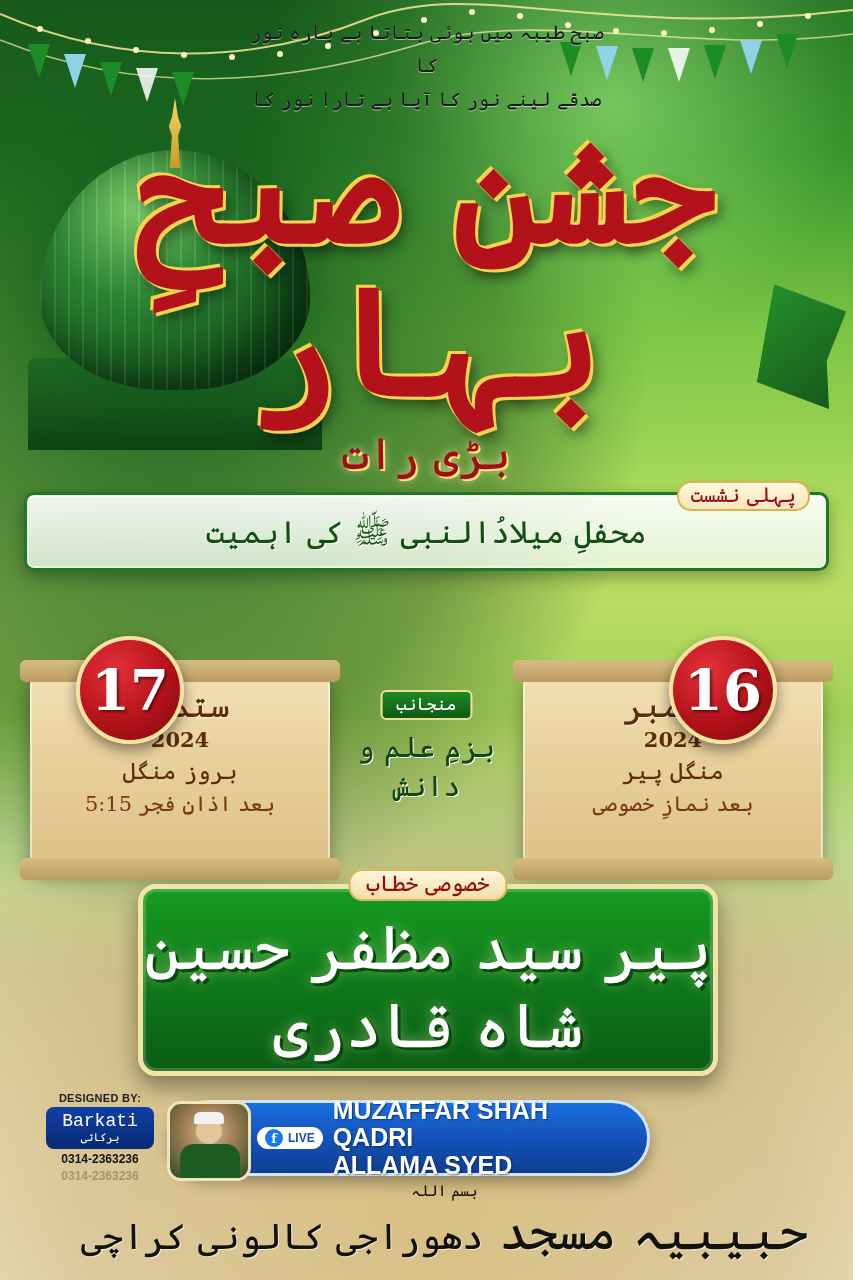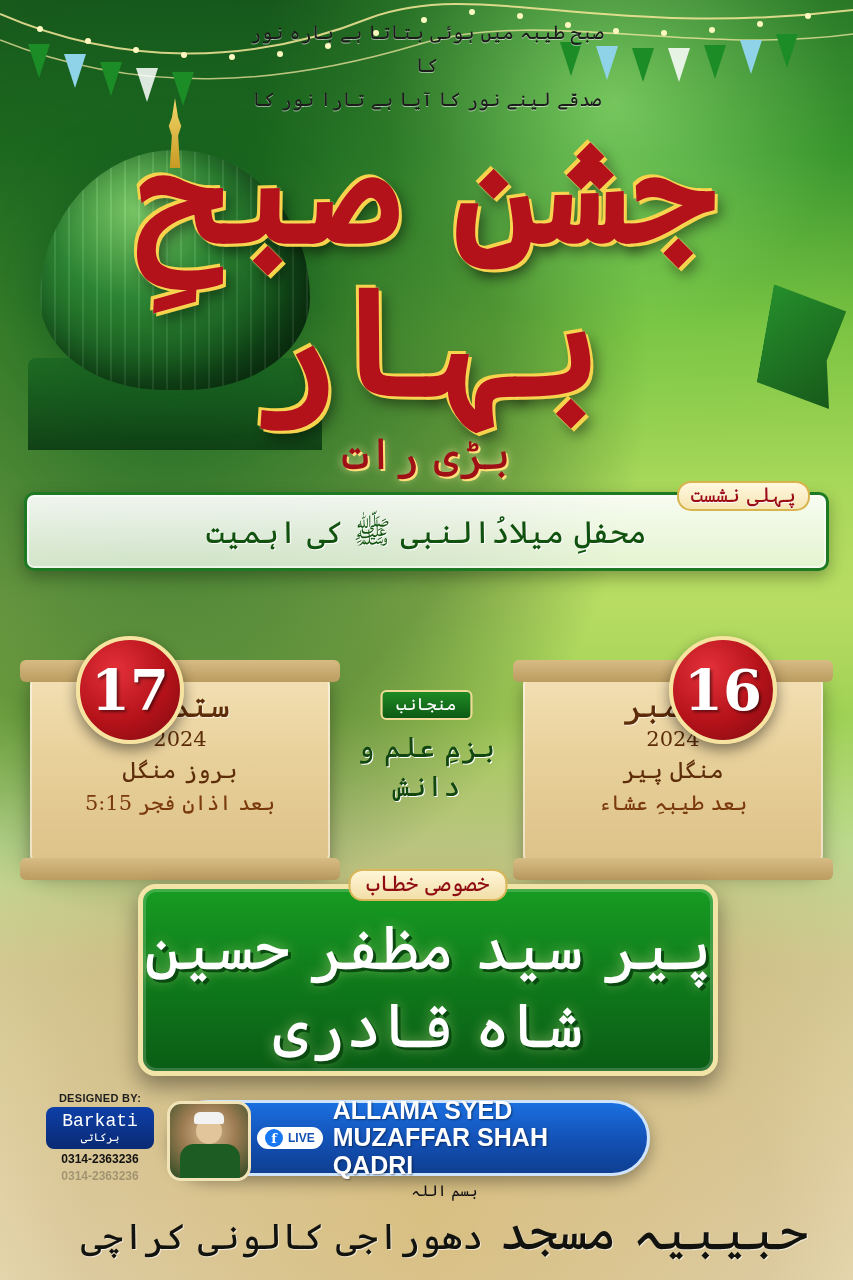--- a/index.html
+++ b/index.html
@@ -169,21 +169,21 @@
   .scroll::after  { bottom: -12px; }
   .scroll.right { right: 12px; }
   .scroll.left  { left: 12px; }
   .scroll-body {
     position: absolute; inset: 14px;
     direction: rtl; text-align: center;
     font-family: "DejaVu Serif", serif;
     color: #5d2c09;
   }
   .scroll-month { font-size: 34px; line-height: 1.15; text-shadow: 1px 1px 0 rgba(255,255,255,.6); }
-  .scroll-year  { font-size: 21px; margin-top: 2px; }
+  .scroll-year  { font-size: 21px; margin-top: 2px; font-weight: bold; }
   .scroll-day   { font-size: 23px; margin-top: 6px; }
   .scroll-time  { font-size: 21px; margin-top: 8px; color: #7a3a0c; }
 
   .badge-num {
     position: absolute; top: 0px; width: 108px; height: 108px;
     border-radius: 50%;
     background: radial-gradient(circle at 35% 30%, #e4313a 0%, #b5121a 55%, #7d0a10 100%);
     border: 4px solid #f6e3a0;
     box-shadow: 0 6px 14px rgba(0,0,0,.45);
     display: flex; align-items: center; justify-content: center;
@@ -397,21 +397,21 @@
     </div>
   </div>
 
   <div class="scrolls">
 
     <div class="scroll right">
       <div class="scroll-body">
         <div class="scroll-month">ستمبر</div>
         <div class="scroll-year">2024</div>
         <div class="scroll-day">منگل پیر</div>
-        <div class="scroll-time">بعد طیبہِ عشاء</div>
+        <div class="scroll-time">بعد نمازِ خصوصی</div>
       </div>
     </div>
     <div class="badge-num r">16</div>
 
     <div class="scroll left">
       <div class="scroll-body">
         <div class="scroll-month">ستمبر</div>
         <div class="scroll-year">2024</div>
         <div class="scroll-day">بروز منگل</div>
         <div class="scroll-time">بعد اذانِ فجر 5:15</div>
@@ -444,22 +444,22 @@
     <div class="live-avatar">
       <div class="body"></div>
       <div class="head"></div>
       <div class="cap"></div>
     </div>
     <div class="fb-badge">
       <span class="fb-circle">f</span>
       <span>LIVE</span>
     </div>
     <div class="live-text">
+      <div>MUZAFFAR SHAH QADRI</div>
       <div>ALLAMA SYED</div>
-      <div>MUZAFFAR SHAH QADRI</div>
     </div>
   </div>
 
   <div class="venue">
     <div class="venue-crest">بسم اللہ</div>
     <div class="venue-name">
       <span>حبیبیہ مسجد</span>
       <span class="loc">دھوراجی کالونی کراچی</span>
     </div>
   </div>

